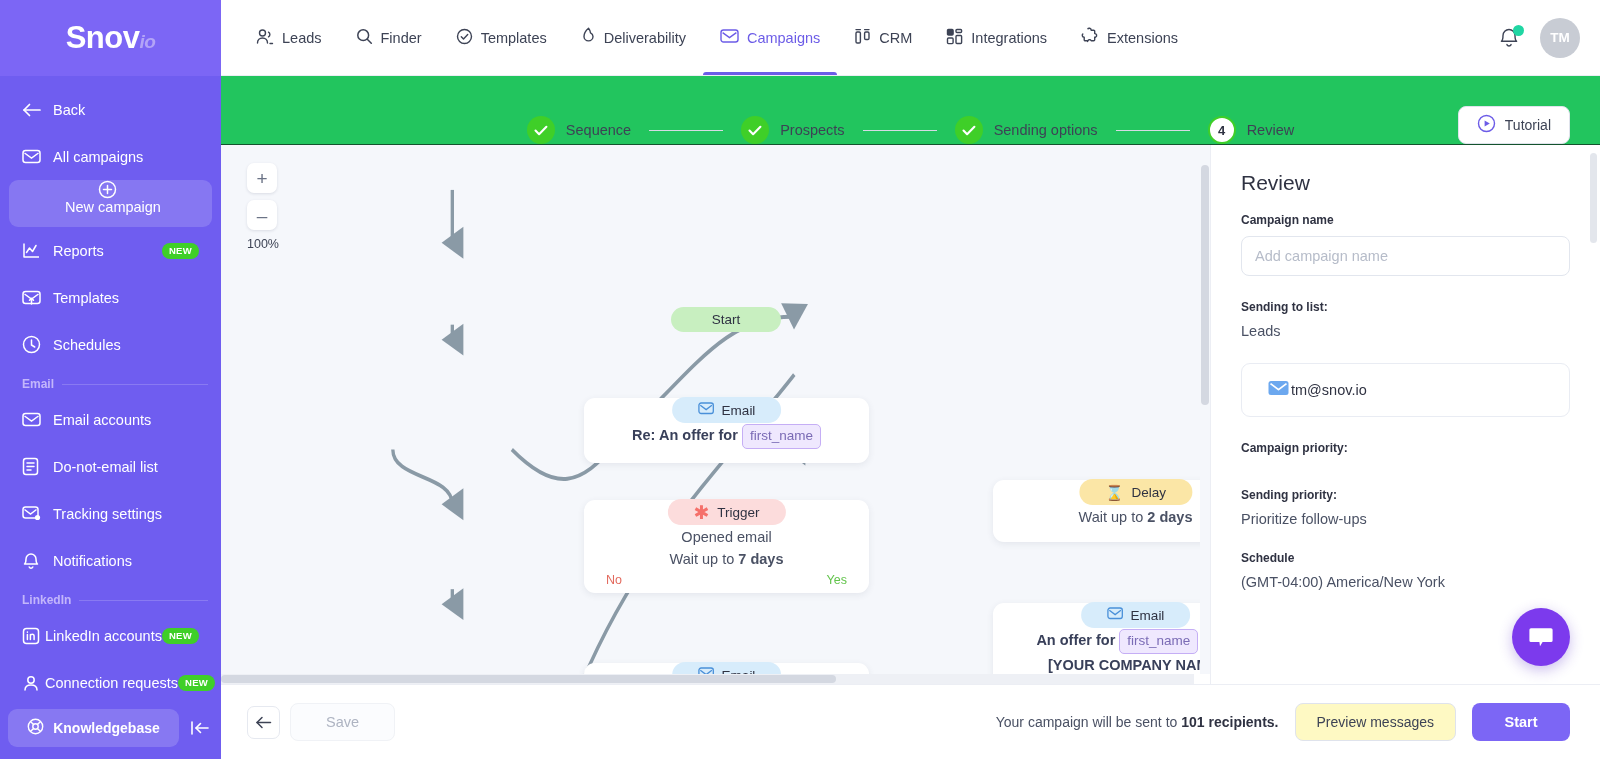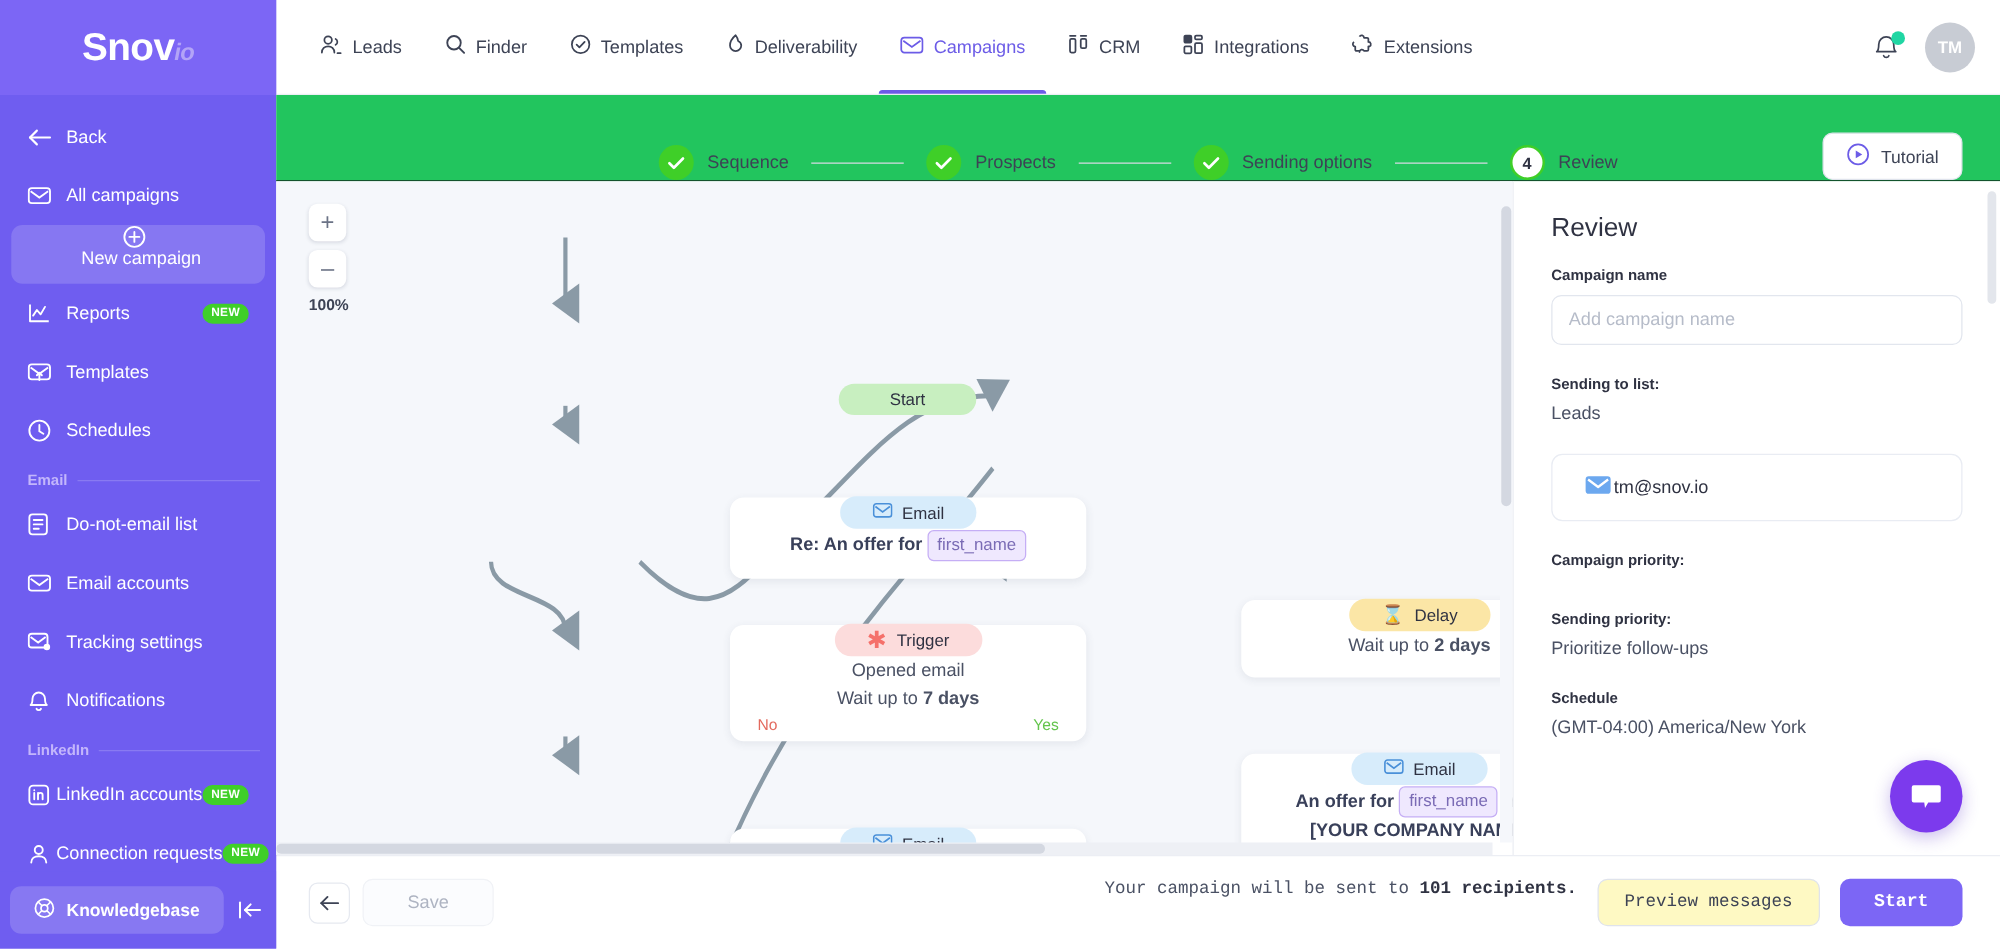--- a/index.html
+++ b/index.html
@@ -117,21 +117,21 @@
 
   
   .canvas-wrap { flex: 1; position: relative; background: #f5f7fb; overflow: hidden; min-width: 0; }
   .zoom-ctl { position: absolute; left: 26px; top: 18px; z-index: 6; }
   .zoom-btn {
     width: 30px; height: 30px; border-radius: 7px; background: #fff;
     display: flex; align-items: center; justify-content: center;
     box-shadow: 0 1px 3px rgba(40,50,80,0.13); cursor: pointer; margin-bottom: 7px;
     color: #6b7386; font-size: 19px; line-height: 1;
   }
-  .zoom-lvl { font-size: 12.5px; font-weight: bold; color: #3d4355; margin-top: 3px; }
+  .zoom-lvl { font-size: 12.5px; font-weight: normal; color: #3d4355; margin-top: 3px; }
 
   .flow { position: absolute; inset: 0; }
   .flow svg.edges { position: absolute; left: 0; top: 0; width: 100%; height: 100%; pointer-events: none; }
 
   .node { position: absolute; }
   .node-card {
     background: #fff; border-radius: 11px;
     box-shadow: 0 2px 7px rgba(50,62,94,0.09);
     width: 285px; padding: 26px 14px 14px;
     text-align: center;
@@ -212,21 +212,21 @@
   }
   .btn-back {
     width: 33px; height: 33px; border: 1px solid #e6e9f0; border-radius: 7px; background: #fff;
     display: flex; align-items: center; justify-content: center; cursor: pointer;
   }
   .btn-save {
     margin-left: 10px; height: 38px; min-width: 105px; border: 1px solid #f0f2f6;
     border-radius: 8px; background: #fbfcfe; color: #aeb4c2; font-size: 14.5px;
     display: flex; align-items: center; justify-content: center; cursor: default;
   }
-  .footer-right { margin-left: auto; display: flex; gap: 16px; font-family: Liberation Mono, monospace; }
+  .footer-right { margin-left: auto; display: flex; align-items: center; gap: 16px; }
   .recip-text { font-size: 14px; color: #4a5164; }
   .recip-text b { color: #2f3242; }
   .btn-preview {
     height: 38px; padding: 0 21px; border: 1px solid #dfe3ec; border-radius: 8px; background: #fef9c3;
     font-size: 14px; color: #3d4355; display: flex; align-items: center; cursor: pointer;
   }
   .btn-start {
     height: 38px; width: 98px; border-radius: 8px; background: #7c66f5; color: #fff;
     font-size: 14.5px; font-weight: bold; display: flex; align-items: center; justify-content: center;
     cursor: pointer;
@@ -305,36 +305,36 @@
         <span class="lbl">Schedules</span>
       </div>
 
       <div class="nav-group">
         <span>Email</span>
         <span class="rule"></span>
       </div>
 
       <div class="nav-item">
         <span class="ico">
+          <svg width="19" height="15" viewBox="0 0 19 15" fill="none" stroke="#fff" stroke-width="1.5">
+              <rect x="1" y="1.5" width="17" height="12" rx="2.5"></rect>
+              <path d="M2.5 4l7 5 7-5"></path>
+            </svg>
+        </span>
+        <span class="lbl">Email accounts</span>
+      </div>
+
+      <div class="nav-item">
+        <span class="ico">
           <svg width="17" height="19" viewBox="0 0 17 19" fill="none" stroke="#fff" stroke-width="1.5">
               <rect x="1.5" y="1.5" width="14" height="16" rx="2.5"></rect>
               <path d="M5 6h7M5 9.5h7M5 13h4" stroke-linecap="round"></path>
             </svg>
         </span>
         <span class="lbl">Do-not-email list</span>
-      </div>
-
-      <div class="nav-item">
-        <span class="ico">
-          <svg width="19" height="15" viewBox="0 0 19 15" fill="none" stroke="#fff" stroke-width="1.5">
-              <rect x="1" y="1.5" width="17" height="12" rx="2.5"></rect>
-              <path d="M2.5 4l7 5 7-5"></path>
-            </svg>
-        </span>
-        <span class="lbl">Email accounts</span>
       </div>
 
       <div class="nav-item">
         <span class="ico">
           <svg width="20" height="17" viewBox="0 0 20 17" fill="none" stroke="#fff" stroke-width="1.5">
               <rect x="1" y="2" width="15" height="11" rx="2.5"></rect>
               <path d="M2.5 4.5l6 4.5 6-4.5"></path>
               <circle cx="15.5" cy="12.5" r="2.6" fill="#fff" stroke="none"></circle>
             </svg>
         </span>

